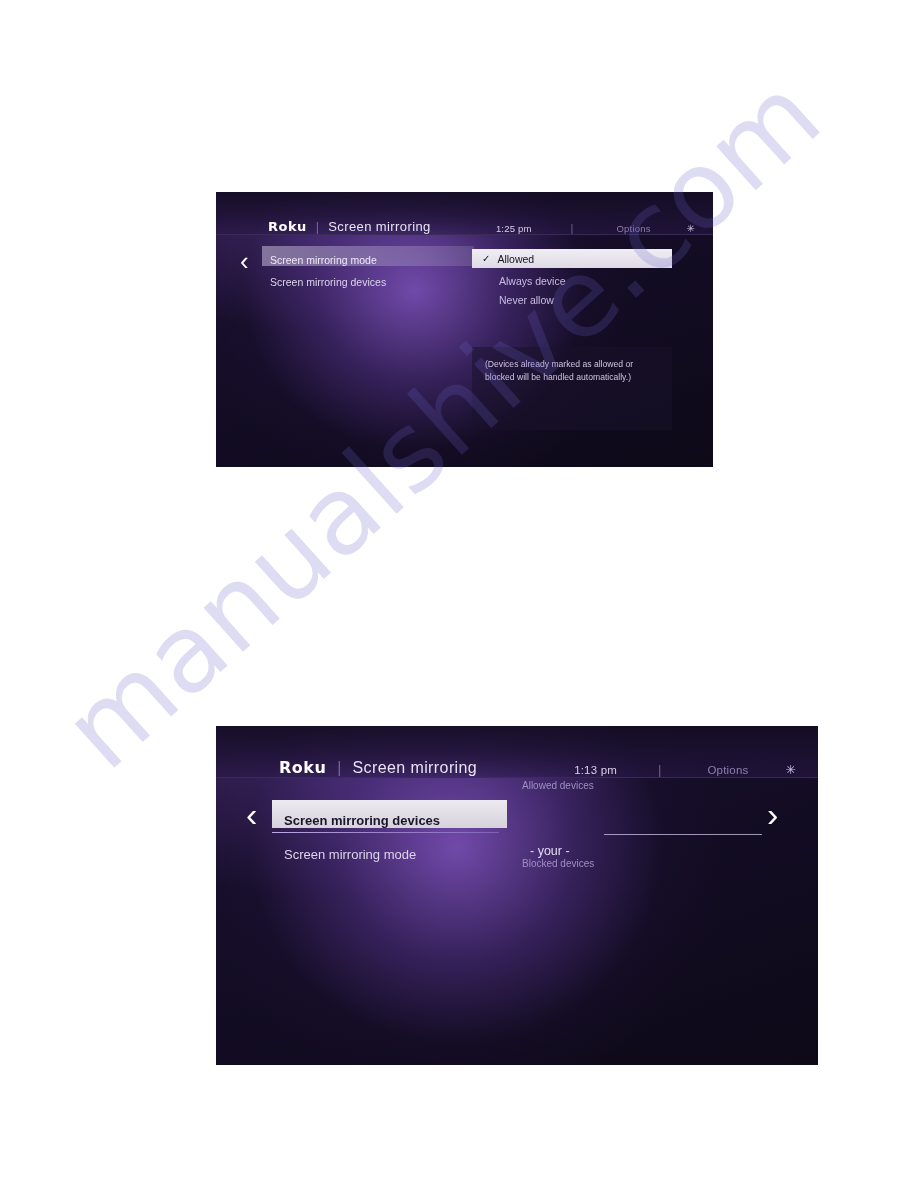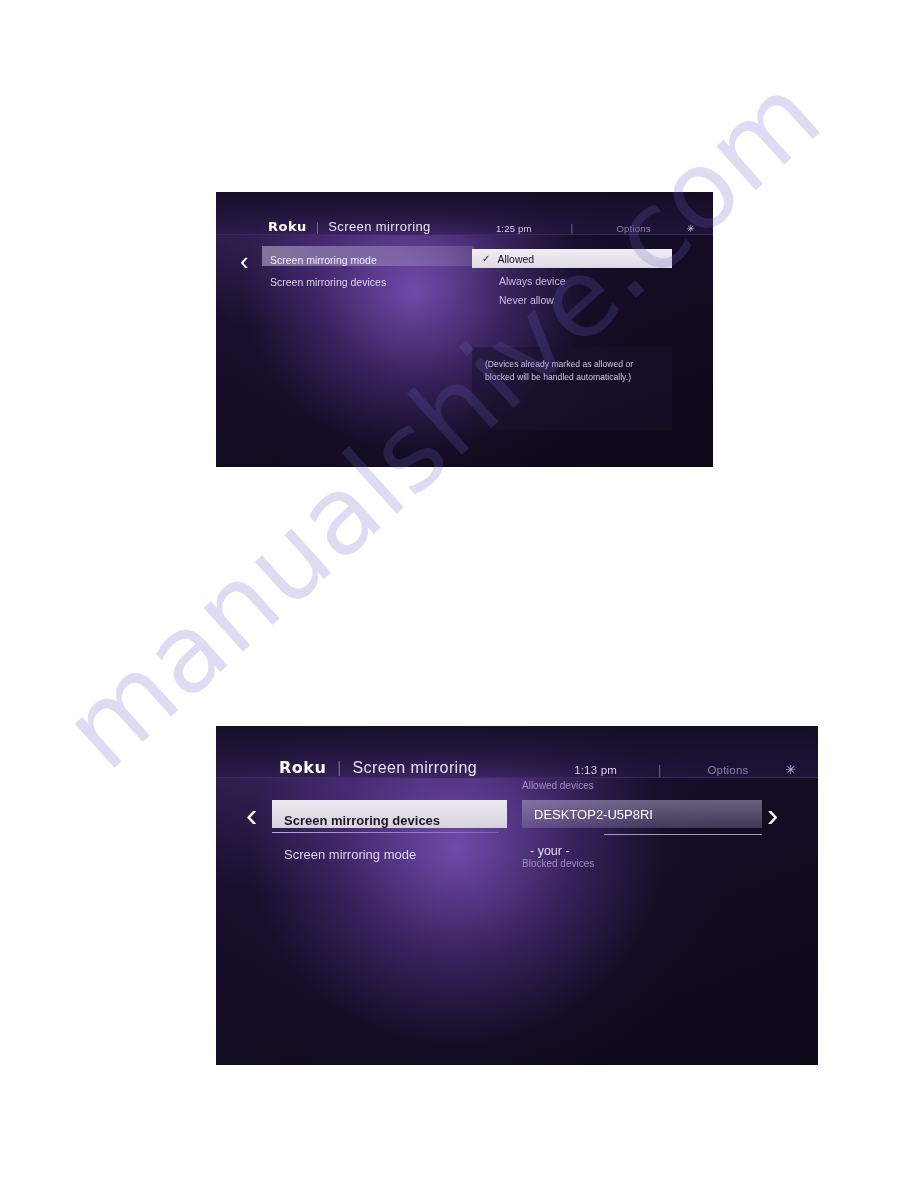--- a/index.html
+++ b/index.html
@@ -269,20 +269,17 @@
 
   <div class="menu-item sel" style="left:56px; top:74px; width:235px; height:28px; padding:0 12px; font-size:13px;">
     <span>Screen mirroring devices</span>
   </div>
   <div class="menu-underline" style="left:56px; top:106px; width:227px;"></div>
   <div class="menu-item" style="left:56px; top:108px; width:235px; height:28px; padding:0 12px; font-size:13px;">
     <span>Screen mirroring mode</span>
   </div>
 
   <div class="dev-label" style="left:306px; top:54px; font-size:10px;">Allowed devices</div>
-  <div class="dev-pill" style="left:306px; top:74px; width:240px; height:28px; padding:0 12px; font-size:13px;">
-    <span>DESKTOP2-U5P8RI</span>
-  </div>
 
   <div class="dev-label" style="left:306px; top:101px; font-size:10px;margin-top:31px;">Blocked devices</div>
   <div class="dev-rule" style="left:388px; top:108px; width:158px;"></div>
   <div class="dev-none" style="left:314px; top:118px; font-size:12.5px;">- your -</div>
 </div>
 
 </body></html>

